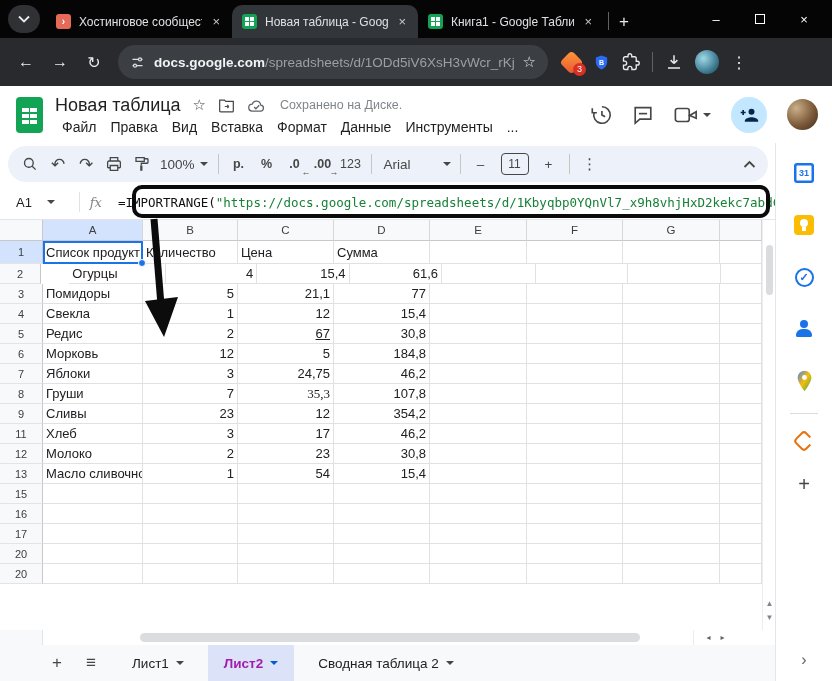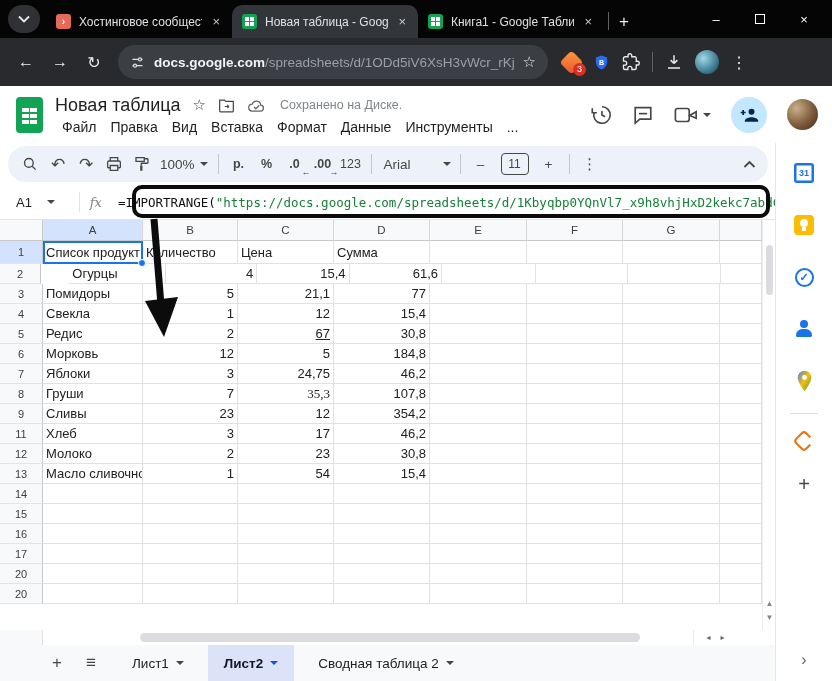--- a/index.html
+++ b/index.html
@@ -130,21 +130,21 @@
   .hsc-btns { width:44px; display:flex; align-items:center; justify-content:center; gap:10px;
     font-size:8px; color:#5f6368; border-left:1px solid #ebedef; }
   .hsc-corner { flex:1; background:#fff; }
 
   
   .sheetbar { width:775px; height:36px; background:#f8f9fa; display:flex; align-items:center; padding-left:40px; }
   .sb-btn { width:34px; height:36px; display:flex; align-items:center; justify-content:center;
     font-size:17px; color:#444746; }
   .stab { display:flex; align-items:center; gap:7px; padding:0 16px; height:36px; font-size:13.5px; color:#202124; margin-left:8px; }
   .stab .scaret { width:0; height:0; border-left:4px solid transparent; border-right:4px solid transparent; border-top:4.5px solid #444746; }
-  .stab.active { background:#dce3f9; color:#0f172a; font-weight:bold; }
+  .stab.active { background:#dce3f9; color:#a21caf; font-weight:bold; }
   .stab.active .scaret { border-top-color:#0b57d0; }
 
   
   .sidepanel { position:absolute; left:775px; top:143px; width:57px; height:538px; background:#fff;
     border-left:1px solid #e3e6ea; display:flex; flex-direction:column; align-items:center; padding-top:4px; }
   .side-icon { width:57px; height:52px; display:flex; align-items:center; justify-content:center; }
   .cal-ic { width:20px; height:20px; border-radius:3px; background:#fff; box-shadow:inset 0 0 0 2.5px #1a73e8;
     display:flex; align-items:center; justify-content:center; font-size:9px; font-weight:bold; color:#1a73e8; }
   .keep-ic { width:20px; height:20px; border-radius:4px; background:#fbbc04; position:relative; }
   .keep-ic::after { content:""; position:absolute; left:6px; top:4px; width:8px; height:8px; border-radius:50%; background:#fff; }
@@ -512,31 +512,20 @@
           <div class="cell" style="width: 100px;">Масло сливочное</div>
           <div class="cell num" style="width: 95px;">1</div>
           <div class="cell num" style="width: 96px;">54</div>
           <div class="cell num" style="width: 96px;">15,4</div>
           <div class="cell" style="width: 97px;"></div>
           <div class="cell" style="width: 96px;"></div>
           <div class="cell" style="width: 97px;"></div>
           <div class="cell" style="width: 42px;"></div>
         </div>
         <div class="grow" style="height: 20px;">
-          <div class="gut">14</div>
-          <div class="cell" style="width: 100px;"></div>
-          <div class="cell" style="width: 95px;"></div>
-          <div class="cell" style="width: 96px;"></div>
-          <div class="cell" style="width: 96px;"></div>
-          <div class="cell" style="width: 97px;"></div>
-          <div class="cell" style="width: 96px;"></div>
-          <div class="cell" style="width: 97px;"></div>
-          <div class="cell" style="width: 42px;"></div>
-        </div>
-        <div class="grow" style="height: 20px;">
           <div class="gut">15</div>
           <div class="cell" style="width: 100px;"></div>
           <div class="cell" style="width: 95px;"></div>
           <div class="cell" style="width: 96px;"></div>
           <div class="cell" style="width: 96px;"></div>
           <div class="cell" style="width: 97px;"></div>
           <div class="cell" style="width: 96px;"></div>
           <div class="cell" style="width: 97px;"></div>
           <div class="cell" style="width: 42px;"></div>
         </div>

